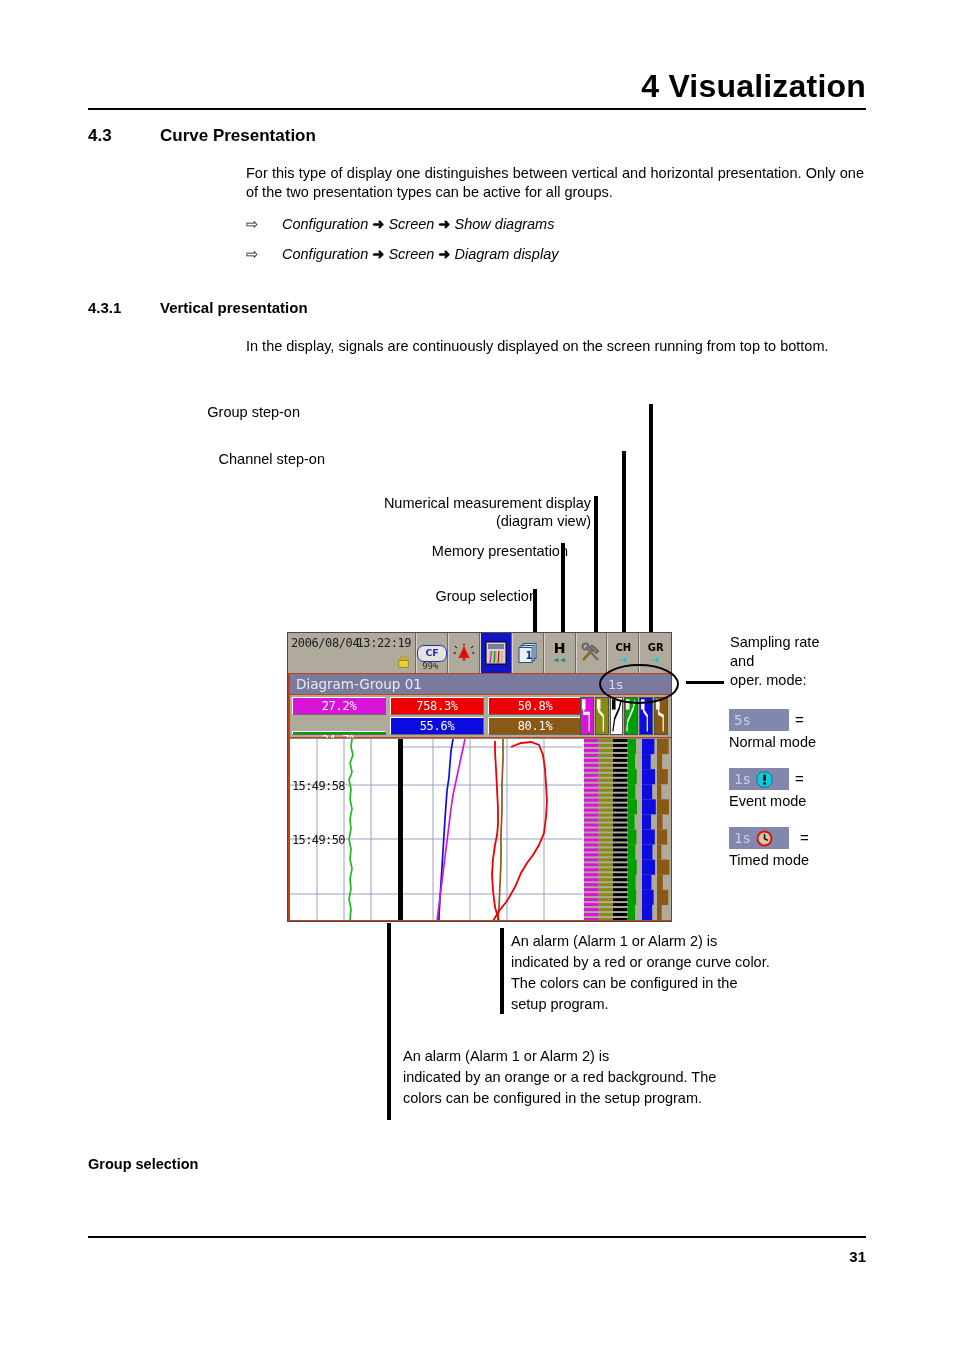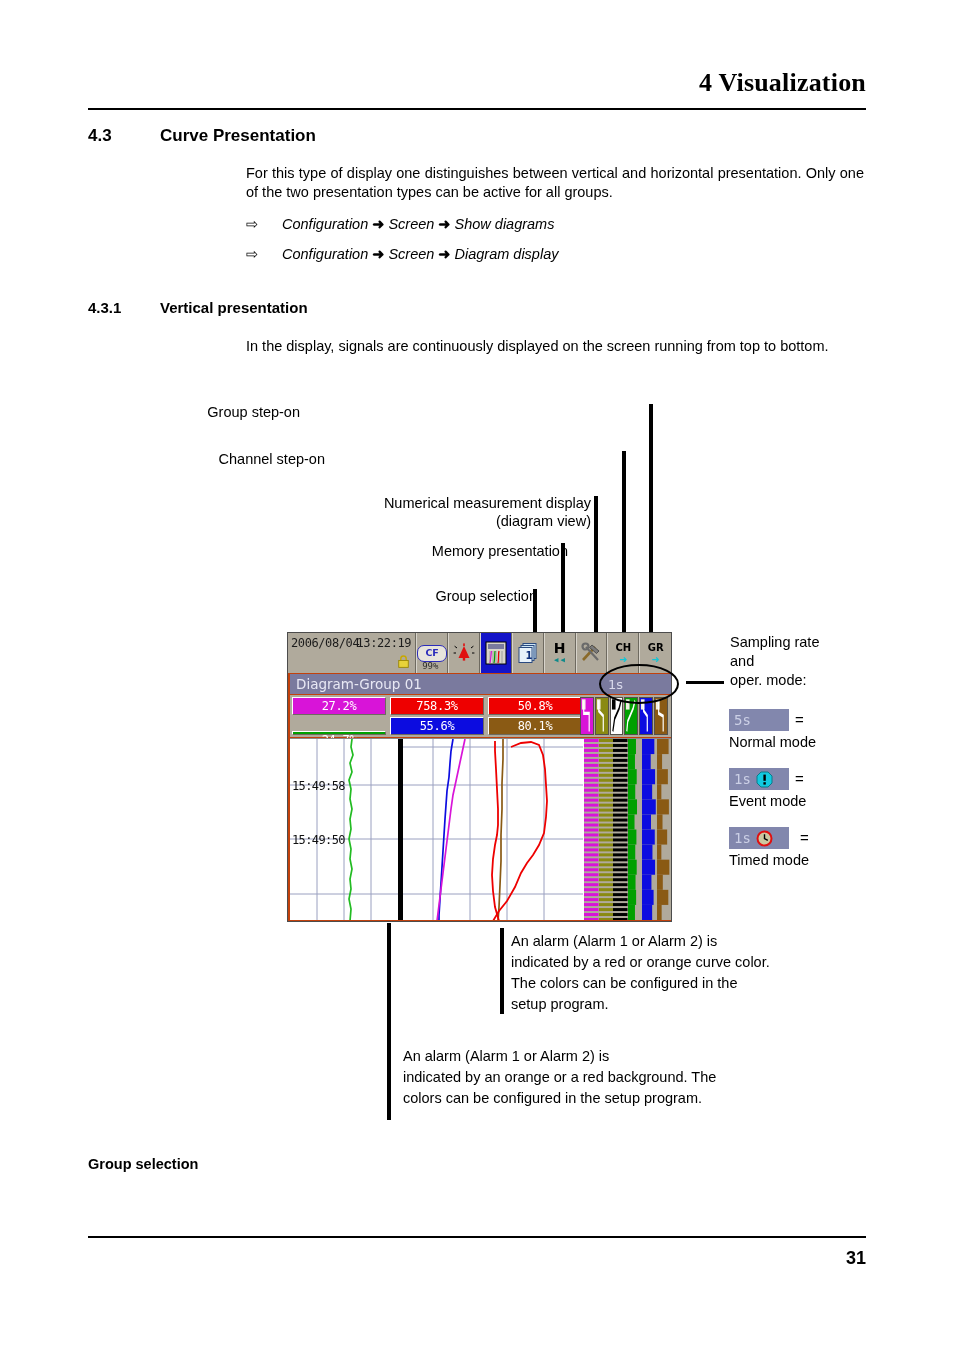--- a/index.html
+++ b/index.html
@@ -14,23 +14,22 @@
     overflow: hidden;
   }
   .page {
     position: absolute; inset: 0;
   }
 
   
   #doc-title {
     position: absolute;
     right: 88px; top: 68px;
-    font-size: 26px; font-weight: bold;
+    font-size: 32px; font-weight: bold;
     letter-spacing: .2px;
-    font-family: Liberation Serif, serif;
   }
   #header-rule {
     position: absolute;
     left: 88px; right: 88px; top: 108px;
     height: 2px; background: #000;
   }
 
   
   .sec-num {
     position: absolute;
@@ -293,21 +292,21 @@
   #gs-text {
     position: absolute; left: 246px; top: 1156px; width: 620px;
     font-size: 14.5px; line-height: 19px;
   }
   #footer-rule {
     position: absolute; left: 88px; right: 88px; top: 1236px;
     height: 2px; background: #000;
   }
   #page-number {
     position: absolute; right: 88px; top: 1248px;
-    font-size: 18px; font-weight: bold;
+    font-size: 15px; font-weight: bold;
   }
 </style>
 </head>
 <body>
 
 <div class="page">
 
   <div id="doc-title">4 Visualization</div>
   <div id="header-rule"></div>
 

